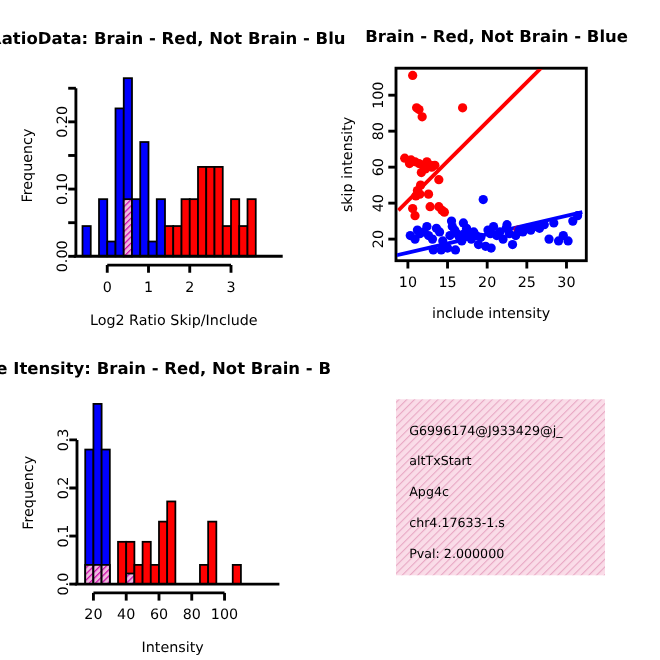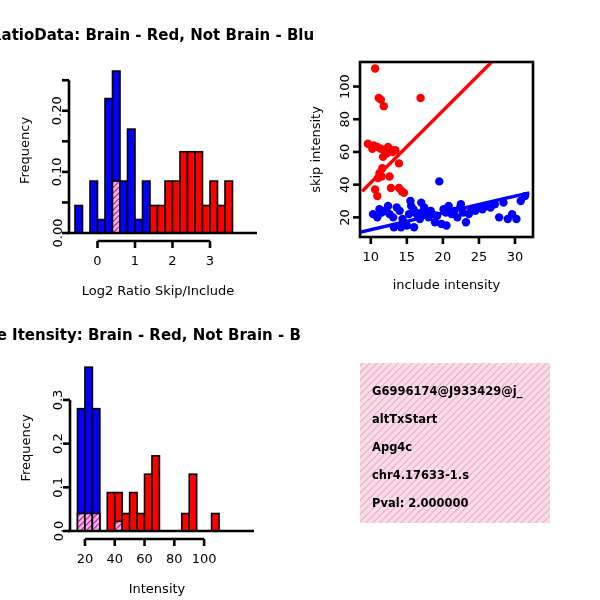--- a/index.html
+++ b/index.html
@@ -72,20 +72,21 @@
           <line x1="210" y1="241" x2="210" y2="248" stroke="#000" stroke-width="2.6"></line>
           <text x="210" y="265" class="tick" text-anchor="middle">3</text>
           <line x1="67" y1="233" x2="257" y2="233" stroke="#000" stroke-width="2.6"></line>
           <text x="158" y="295" class="axlab" text-anchor="middle">Log2 Ratio Skip/Include</text>
           <text x="29" y="150.5" class="axlab" text-anchor="middle" transform="rotate(-90 29 150.5)">Frequency</text>
         </g>
       </svg>
   </div>
 
   <div class="panel" style="left:300px;top:0;width:300px;height:305px;">
+    <div class="ptitle" style="left:32px;top:24px;">Brain - Red, Not Brain - Blue</div>
     <svg id="svg-scatter" width="300" height="305">
         <g>
           <rect x="60" y="62" width="173" height="175" fill="none" stroke="#000" stroke-width="2.6"></rect>
           <g clip-path="url(#scatclip)">
             <line x1="62.16250000000001" y1="191.20560747663552" x2="193.35416666666669" y2="60.364485981308434" stroke="#FF0000" stroke-width="3.4"></line>
             <line x1="60.72083333333333" y1="232.09345794392524" x2="229.39583333333331" y2="192.84112149532712" stroke="#0000FF" stroke-width="3.4"></line>
             <circle cx="75.1375" cy="68.54205607476635" r="4.2" fill="#FF0000"></circle>
             <circle cx="78.74166666666666" cy="97.98130841121497" r="4.2" fill="#FF0000"></circle>
             <circle cx="80.90416666666667" cy="99.61682242990653" r="4.2" fill="#FF0000"></circle>
             <circle cx="83.78750000000001" cy="106.15887850467291" r="4.2" fill="#FF0000"></circle>
@@ -254,21 +255,21 @@
           <text x="174.32653061224488" y="258" class="tick" text-anchor="middle">80</text>
           <line x1="204.12244897959184" y1="234" x2="204.12244897959184" y2="241" stroke="#000" stroke-width="2.6"></line>
           <text x="204.12244897959184" y="258" class="tick" text-anchor="middle">100</text>
           <line x1="68" y1="226" x2="254" y2="226" stroke="#000" stroke-width="2.6"></line>
           <text x="157" y="288" class="axlab" text-anchor="middle">Intensity</text>
           <text x="30" y="143" class="axlab" text-anchor="middle" transform="rotate(-90 30 143)">Frequency</text>
         </g>
       </svg>
   </div>
 
-  <div class="panel" style="left:300px;top:305px;width:300px;height:295px;font-weight:bold;">
+  <div class="panel" style="left:300px;top:305px;width:300px;height:295px;">
     <svg id="svg-info" width="300" height="295">
         <defs>
           <pattern id="infohatch" width="5" height="5" patternUnits="userSpaceOnUse" patternTransform="rotate(45)">
             <rect width="5" height="5" fill="#FADCE8"></rect>
             <line x1="0" y1="0" x2="0" y2="5" stroke="#E8A8C4" stroke-width="2"></line>
           </pattern>
         </defs>
         <rect x="60" y="58" width="190" height="160" fill="url(#infohatch)"></rect>
         <text x="72" y="90" class="infotext">G6996174@J933429@j_</text>
         <text x="72" y="118" class="infotext">altTxStart</text>

